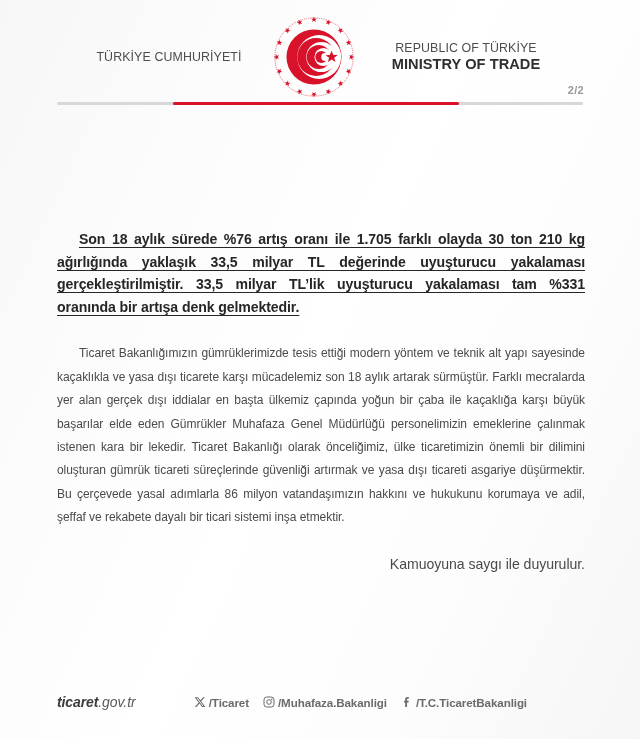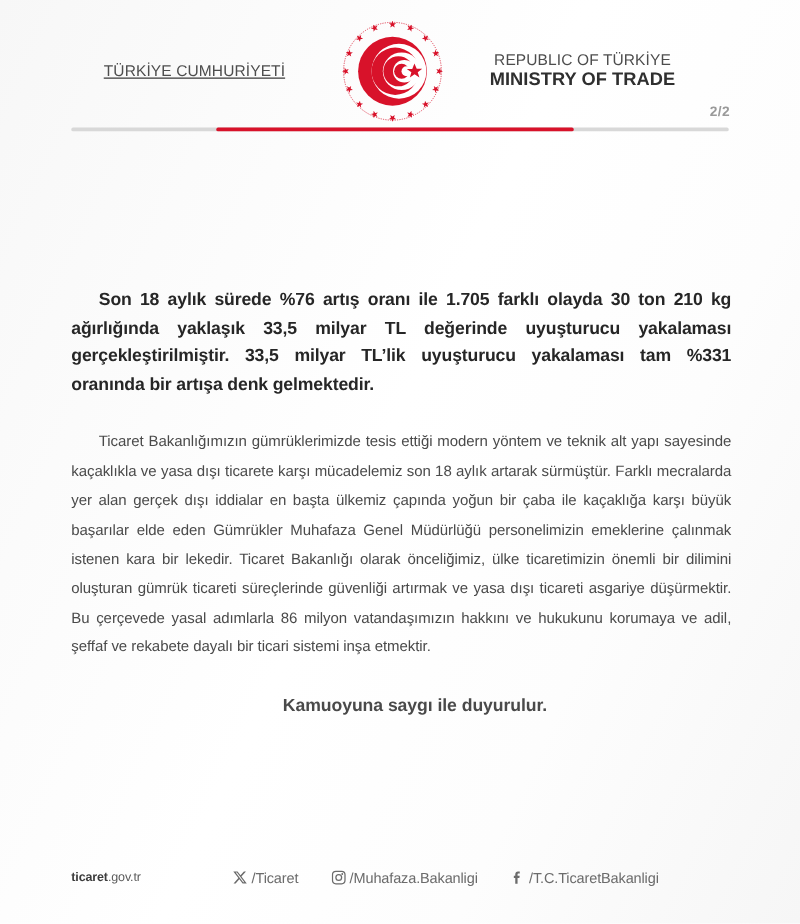--- a/index.html
+++ b/index.html
@@ -37,25 +37,24 @@
     position:absolute;
     top:22px;
     left:0; right:0;
     height:70px;
     display:flex;
     align-items:center;
     justify-content:center;
   }
 
   .brand-tr {
-    text-align:left;
+    text-align:center;
     width:188px;
     padding-right:16px;
     line-height:1.18;
-    text-decoration:underline;
   }
   .brand-en {
     text-align:center;
     width:200px;
     padding-left:18px;
     line-height:1.18;
   }
 
   .brand-line1 {
     font-size:12.4px;
@@ -123,71 +122,74 @@
     font-weight:700;
     line-height:22.6px;
     color:#262626;
     text-align:justify;
     text-justify:inter-word;
     text-indent:22px;
     margin-bottom:24px;
     letter-spacing:-.1px;
   }
   .lead u, .lead .u {
+    text-decoration:underline;
     text-decoration-thickness:1.3px;
     text-underline-offset:3.2px;
   }
 
   .body-par {
     font-size:12px;
     font-weight:400;
     line-height:23.4px;
     color:#4a4a4a;
     text-align:justify;
     text-justify:inter-word;
     text-indent:22px;
     letter-spacing:-.05px;
   }
 
   .closing {
     margin-top:23px;
     font-size:14.1px;
-    font-weight:700;
+    font-weight:400;
     line-height:23.4px;
     color:#4a4a4a;
     text-indent:22px;
-    text-align:center;
+    text-align:right;
     letter-spacing:-.05px;
   }
 
   
   .footer {
     position:absolute;
     left:57px;
     right:57px;
     bottom:26px;
     height:22px;
     display:flex;
     align-items:center;
   }
 
   .site {
-    font-size:10px;
+    font-size:14px;
     color:#5a5a5a;
     letter-spacing:-.1px;
     white-space:nowrap;
+    font-style:italic;
   }
   .site b { font-weight:700; color:#3c3c3c; }
 
   .socials {
     margin-left:auto;
     display:flex;
     align-items:center;
-    gap:26px;
+    gap:14px;
     padding-right:56px;
+    font-weight:bold;
   }
   .social {
     display:flex;
     align-items:center;
     gap:3px;
     font-size:11.6px;
     color:#6b6b6b;
     letter-spacing:-.1px;
     white-space:nowrap;
   }

